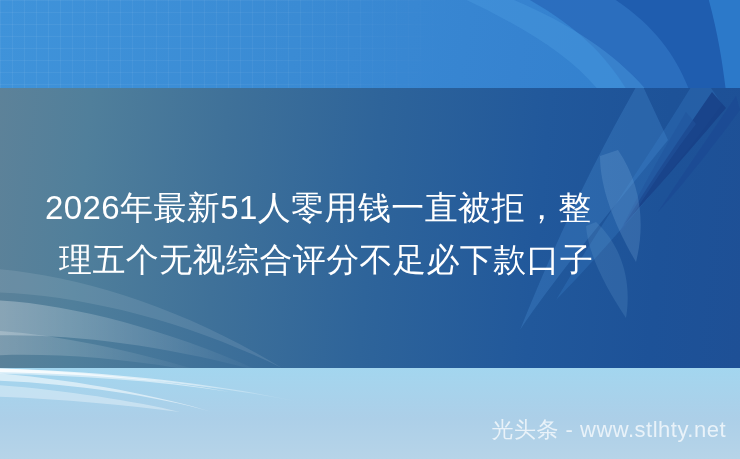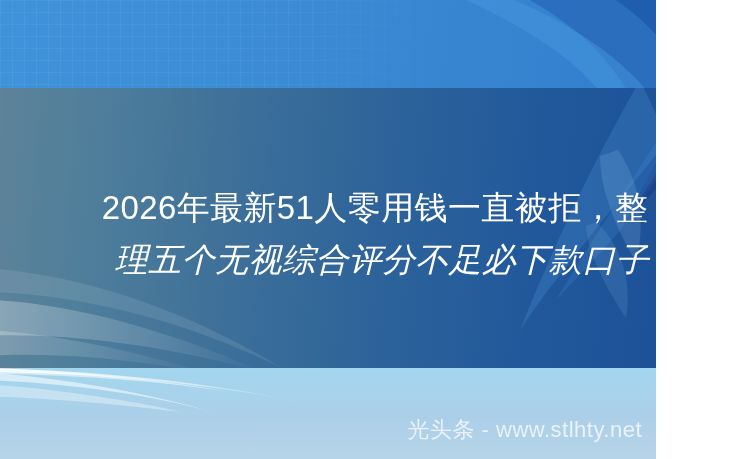--- a/index.html
+++ b/index.html
@@ -2,26 +2,25 @@
 <html><head>
 <meta charset="utf-8">
 <style>
   html, body {
     margin: 0;
     padding: 0;
     background: #ffffff;
   }
   #stage {
     position: relative;
-    width: 656px;
+    width: 740px;
     height: 459px;
     overflow: hidden;
     font-family: "Liberation Sans", "DejaVu Sans", sans-serif;
     background: #3b89d0;
-    text-align: center;
   }
 
   
   .band {
     position: absolute;
     left: 0;
     width: 740px;
   }
   #band-top {
     top: 0;
@@ -78,21 +77,20 @@
   }
   .title-line {
     color: #ffffff;
     font-size: 33px;
     line-height: 52px;
     letter-spacing: 0.4px;
     white-space: nowrap;
   }
   .title-line.second {
     text-indent: 14px;
-    font-style: italic;
   }
 
   
   #watermark {
     position: absolute;
     right: 14px;
     top: 414px;
     color: rgba(255,255,255,0.72);
     font-size: 22px;
     line-height: 32px;

